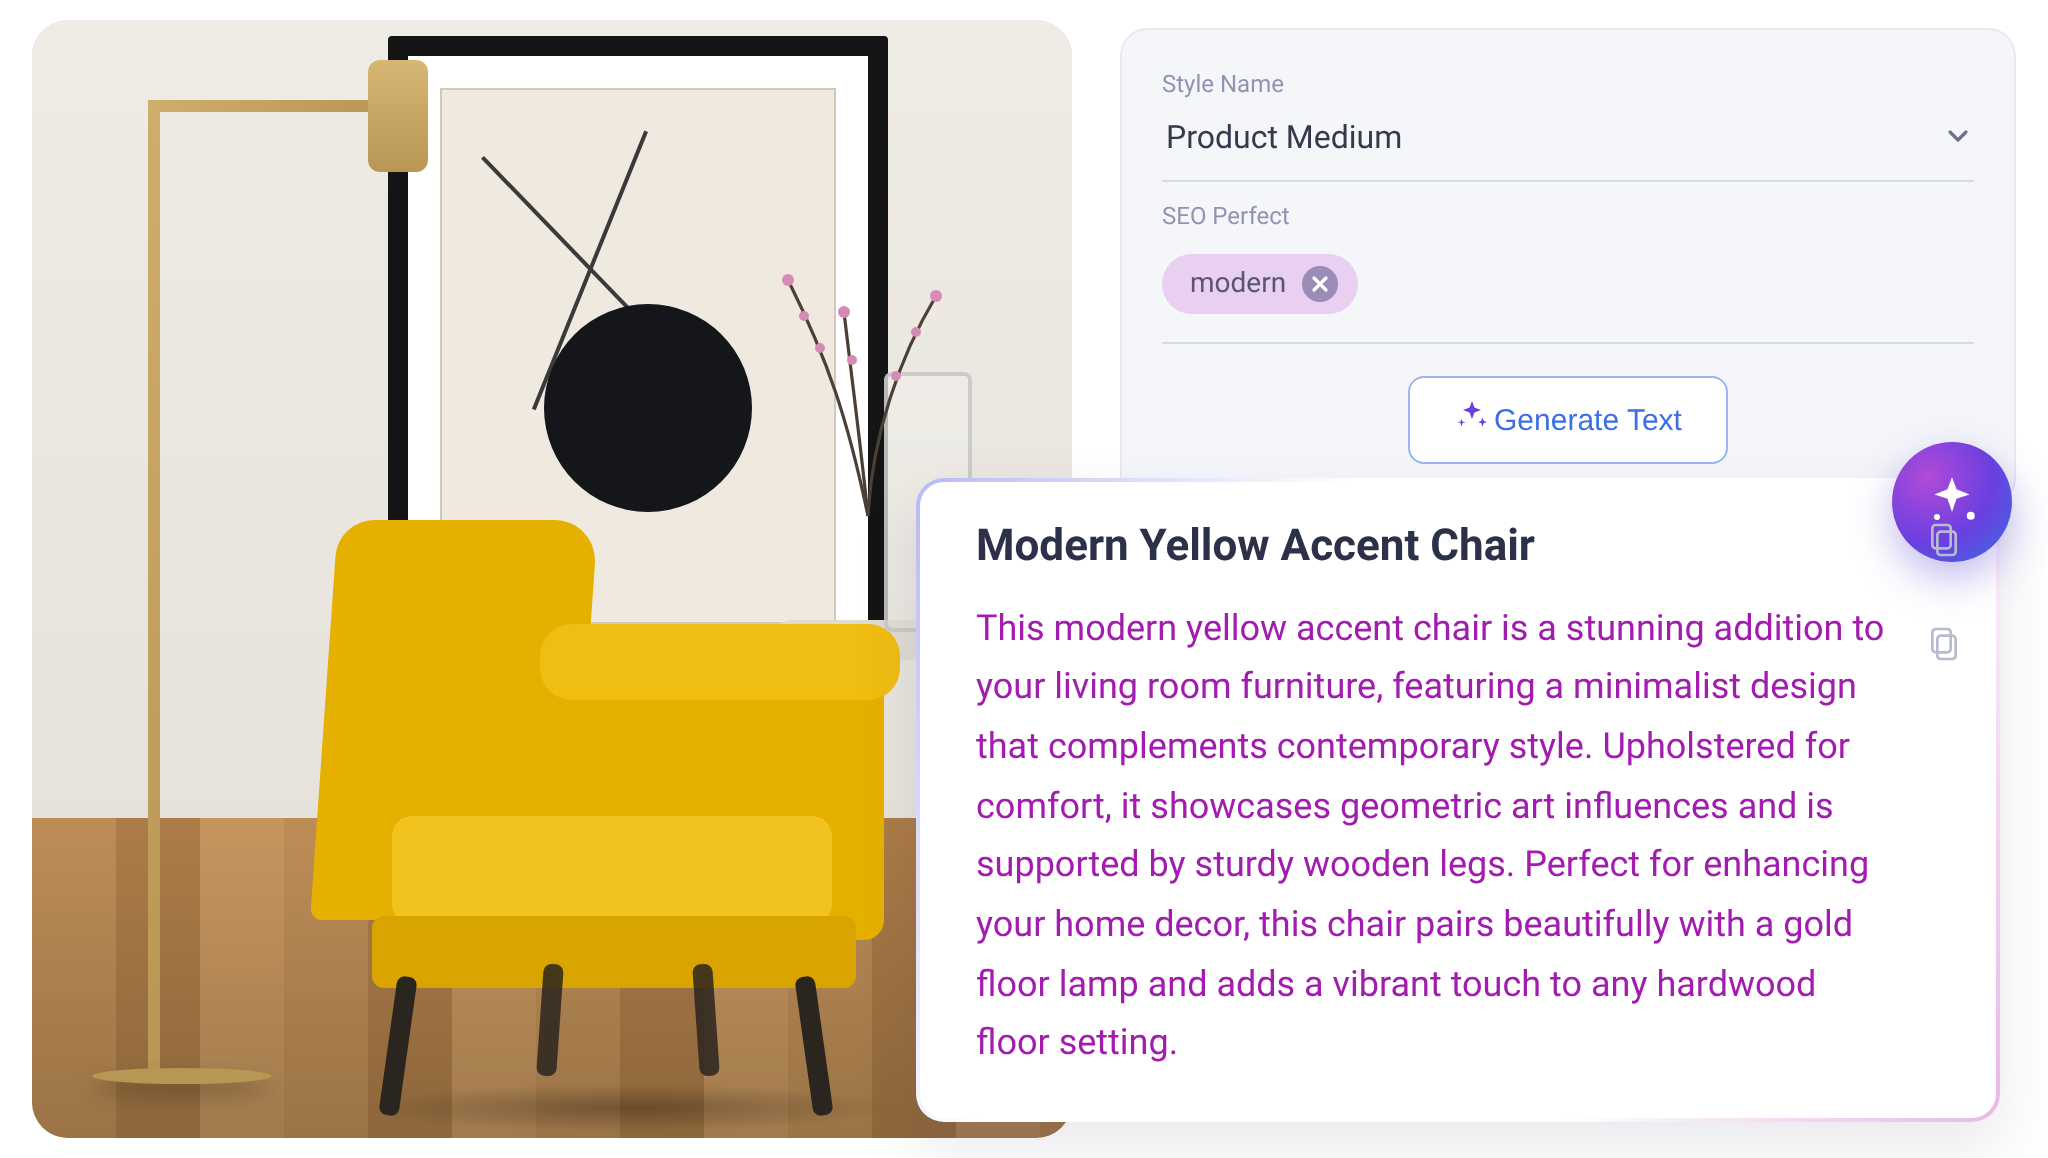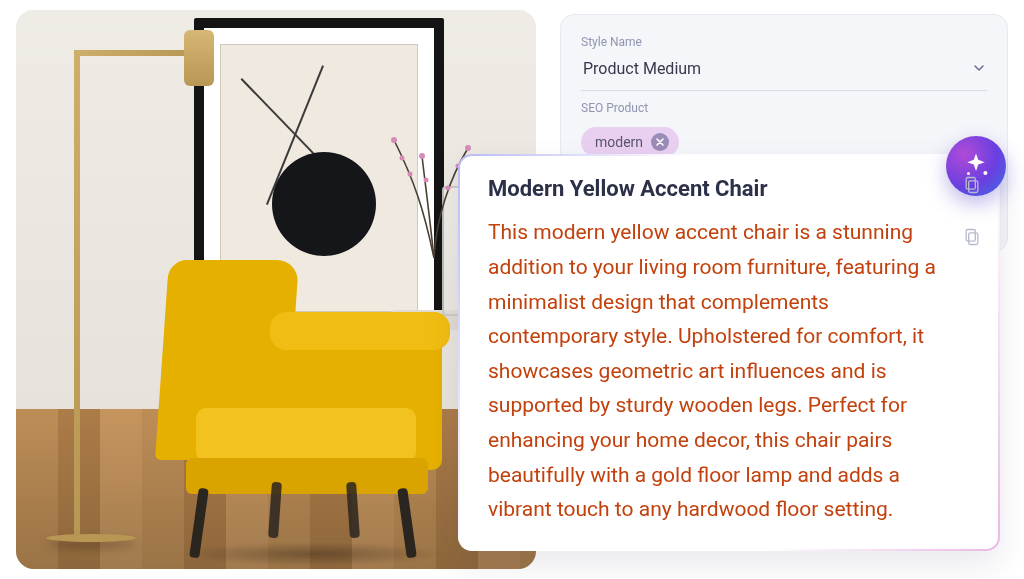--- a/index.html
+++ b/index.html
@@ -76,27 +76,27 @@
     border-radius:999px;padding:6px 10px 6px 14px;font-size:14px;}
   .chip .x{display:inline-flex;align-items:center;justify-content:center;width:18px;height:18px;border-radius:50%;
     background:#9a8cb6;color:#fff;font-size:12px;line-height:1;cursor:pointer;}
   .gen-wrap{display:flex;justify-content:center;margin-top:16px;}
   .gen-btn{display:inline-flex;align-items:center;gap:2px;border:1px solid #9db5ee;color:var(--accent);
     background:#fff;border-radius:8px;padding:10px 22px;font-size:15px;cursor:pointer;}
   .gen-btn .spark svg{width:18px;height:18px;}
 
   
   .desc{
-    position:absolute;right:24px;left:458px;bottom:28px;border-radius:14px;
+    position:absolute;right:24px;left:458px;bottom:18px;border-radius:14px;
     padding:2px;background:linear-gradient(120deg,var(--desc-border1),#fff 30%,#fff 70%,var(--desc-border2));
     box-shadow:0 14px 32px rgba(40,44,80,.10);
   }
   .desc-inner{background:#fff;border-radius:12px;padding:20px 54px 22px 28px;position:relative;}
   .desc h2{margin:0 0 14px 0;font-size:22px;font-weight:700;color:#2c3048;}
-  .desc p{margin:0;color:#c2410c;font-size:21px;line-height:1.65;}
+  .desc p{margin:0;color:#a21caf;font-size:18px;line-height:1.65;}
   .copy{position:absolute;right:16px;color:#b7bbcf;cursor:pointer;}
   .copy.copy1{top:18px;}
   .copy.copy2{top:70px;}
   .copy svg{width:20px;height:22px;}
 
   .badge{
     position:absolute;right:-8px;top:-20px;width:60px;height:60px;border-radius:50%;
     background:radial-gradient(circle at 30% 30%,#b04bd8,#6a3fe0 55%,#3a6fe5);
     display:flex;align-items:center;justify-content:center;box-shadow:0 8px 20px rgba(80,60,200,.35);
   }
@@ -162,21 +162,21 @@
     <div class="field-label">Style Name</div>
     <div class="select" role="button">
       <span>Product Medium</span>
       <span class="caret">
         <svg width="12" height="12" viewBox="0 0 12 12">
             <path d="M2 4 L6 8 L10 4" fill="none" stroke="currentColor" stroke-width="1.6" stroke-linecap="round" stroke-linejoin="round"></path>
           </svg>
       </span>
     </div>
 
-    <div class="field-label">SEO Product</div>
+    <div class="field-label">SEO Perfect</div>
     <div class="chips">
       <span class="chip">
         <span>modern</span>
         <span class="x" role="button">
           <svg width="10" height="10" viewBox="0 0 10 10">
               <path d="M2 2 L8 8 M8 2 L2 8" stroke="#fff" stroke-width="1.6" stroke-linecap="round"></path>
             </svg>
         </span>
       </span>
     </div>

